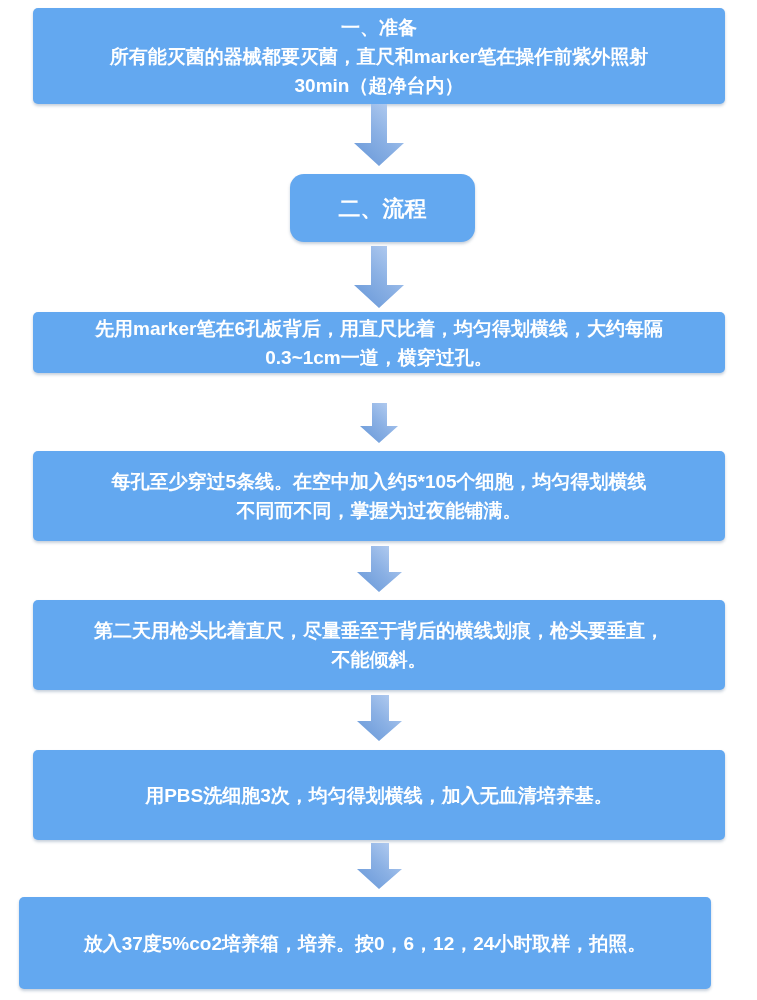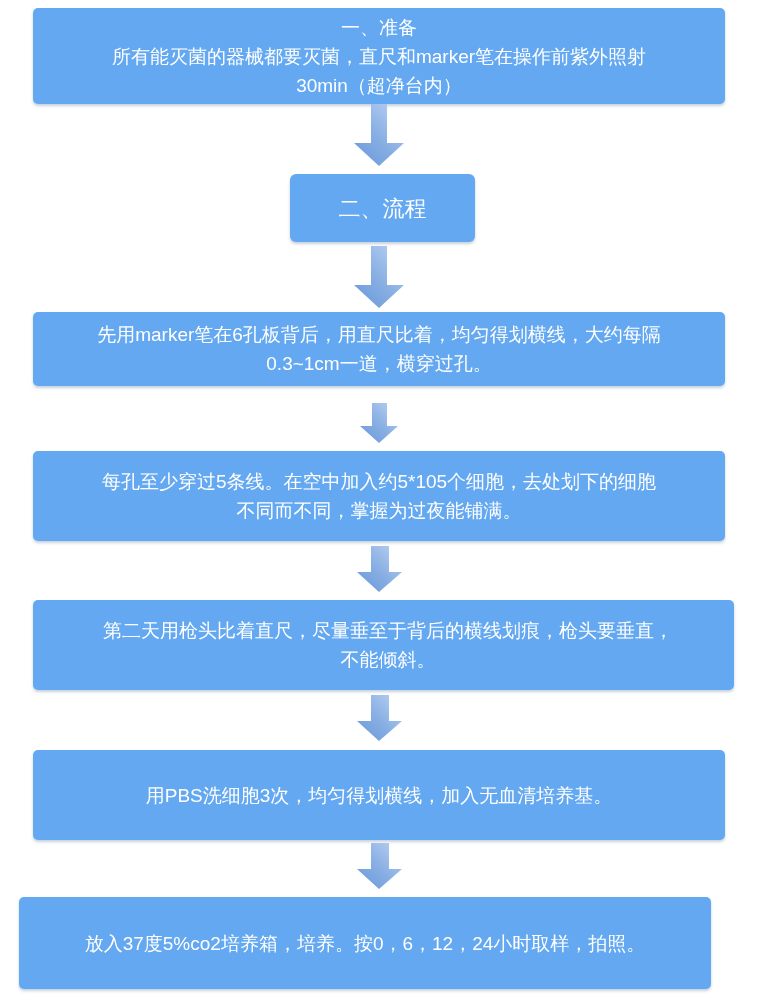--- a/index.html
+++ b/index.html
@@ -14,38 +14,38 @@
     height: 1000px;
     background: #ffffff;
     overflow: hidden;
   }
   .box {
     position: absolute;
     background: #63a8f0;
     border-radius: 5px;
     box-shadow: 0 2px 3px rgba(130, 150, 175, 0.45);
     color: #ffffff;
-    font-weight: normal;
+    font-weight: bold;
     display: flex;
     flex-direction: column;
     justify-content: center;
     align-items: center;
     text-align: center;
   }
   .box .line {
     font-size: 19px;
     line-height: 29px;
     white-space: nowrap;
   }
   .box-1 { left: 33px; top: 8px;   width: 692px; height: 96px; }
-  .box-2 { left: 290px; top: 174px; width: 185px; height: 68px; border-radius: 6px; }
+  .box-2 { left: 290px; top: 174px; width: 185px; height: 68px; border-radius: 14px; }
   .box-2 .line { font-size: 22px; }
-  .box-3 { left: 33px; top: 312px; width: 692px; height: 74px; }
+  .box-3 { left: 33px; top: 312px; width: 692px; height: 61px; }
   .box-4 { left: 33px; top: 451px; width: 692px; height: 90px; }
-  .box-5 { left: 33px; top: 600px; width: 692px; height: 90px; padding-left: 9px; }
+  .box-5 { left: 33px; top: 600px; width: 692px; height: 90px; }
   .box-6 { left: 33px; top: 750px; width: 692px; height: 90px; }
   .box-7 { left: 19px; top: 897px; width: 692px; height: 92px; }
 
   .arrow {
     position: absolute;
     background: linear-gradient(225deg, #bdd3f3 0%, #8ab0e4 50%, #6697d8 100%);
   }
   .arrow-lg {
     width: 50px; height: 62px;
     clip-path: polygon(17px 0, 33px 0, 33px 39px, 50px 39px, 25px 62px, 0 39px, 17px 39px);
@@ -85,21 +85,21 @@
   <div class="arrow arrow-lg arrow-2"></div>
 
   <div class="box box-3">
     <div class="line">先用marker笔在6孔板背后，用直尺比着，均匀得划横线，大约每隔</div>
     <div class="line">0.3~1cm一道，横穿过孔。</div>
   </div>
 
   <div class="arrow arrow-sm arrow-3"></div>
 
   <div class="box box-4">
-    <div class="line">每孔至少穿过5条线。在空中加入约5*105个细胞，去处划下的细胞</div>
+    <div class="line">每孔至少穿过5条线。在空中加入约5*105个细胞，均匀得划横线</div>
     <div class="line">不同而不同，掌握为过夜能铺满。</div>
   </div>
 
   <div class="arrow arrow-md arrow-4"></div>
 
   <div class="box box-5">
     <div class="line">第二天用枪头比着直尺，尽量垂至于背后的横线划痕，枪头要垂直，</div>
     <div class="line">不能倾斜。</div>
   </div>
 

